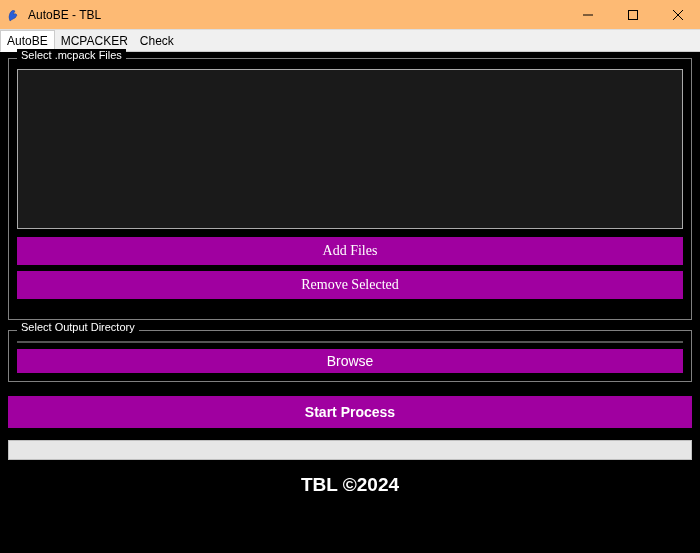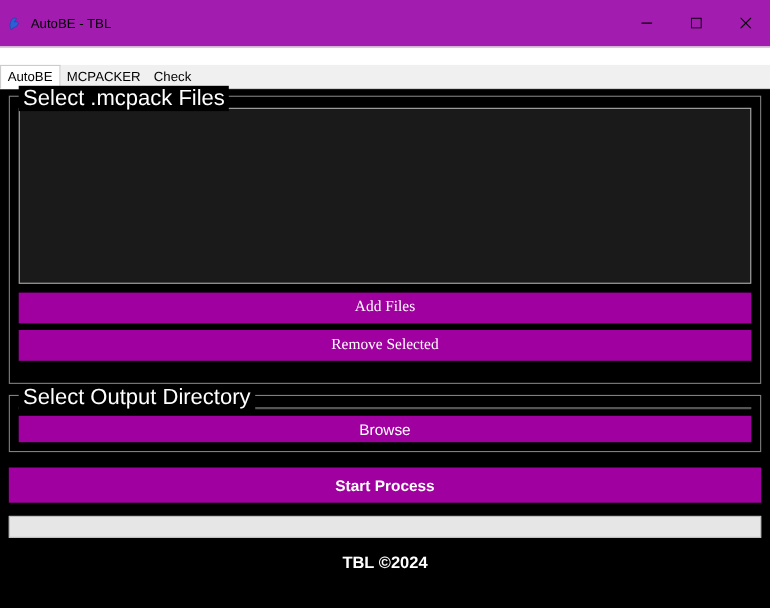--- a/index.html
+++ b/index.html
@@ -4,22 +4,22 @@
 <style>
 * { box-sizing: border-box; margin: 0; padding: 0; }
 body {
   font-family: "Segoe UI", Arial, sans-serif;
   background: #fff;
   width: 700px;
   height: 553px;
   overflow: hidden;
 }
 .titlebar {
-  height: 43px;
-  background: #a21caf;
+  height: 30px;
+  background: #fdba74;
   display: flex;
   align-items: center;
   border-bottom: 1px solid #ddd;
 }
 .titlebar-icon {
   width: 16px; height: 16px;
   margin: 0 6px;
   display: inline-flex;
   align-items: center;
   justify-content: center;
@@ -43,21 +43,20 @@
   font-family: sans-serif;
 }
 .window-btn svg { display: block; }
 .menubar {
   height: 22px;
   background: #f0f0f0;
   display: flex;
   align-items: center;
   font-size: 12px;
   border-bottom: 1px solid #ccc;
-  margin-top: 16px;
 }
 .menubar-item {
   padding: 3px 6px;
   cursor: default;
 }
 .menubar-item.active {
   background: #fff;
   border: 1px solid #ccc;
   border-bottom: 1px solid #fff;
   margin-bottom: -1px;
@@ -70,21 +69,21 @@
   flex-direction: column;
 }
 .fieldset {
   border: 1px solid #808080;
   padding: 10px 8px 8px 8px;
   margin-bottom: 10px;
   position: relative;
 }
 .fieldset-legend {
   color: #fff;
-  font-size: 20px;
+  font-size: 11px;
   background: #000;
   padding: 0 4px;
   position: absolute;
   top: -10px;
   left: 8px;
 }
 .file-listbox {
   width: 100%;
   height: 160px;
   background: #1a1a1a;
@@ -138,21 +137,21 @@
 .progressbar {
   height: 20px;
   background: #e6e6e6;
   border: 1px solid #bfbfbf;
   margin-bottom: 10px;
 }
 .footer {
   text-align: center;
   color: #fff;
   font-weight: bold;
-  font-size: 15px;
+  font-size: 19px;
   padding: 4px 0;
 }
 </style>
 </head>
 <body>
 
 <div class="titlebar">
   <span class="titlebar-icon">
     <svg width="14" height="14" viewBox="0 0 14 14">
       <path d="M3 13 Q1 9 3 5 Q5 1 8 3 Q7 5 6 6 Q9 5 10 7 Q9 10 6 11 Q4 12 3 13 Z" fill="#2a5fd8" stroke="#1a3f98" stroke-width="0.5"></path>

